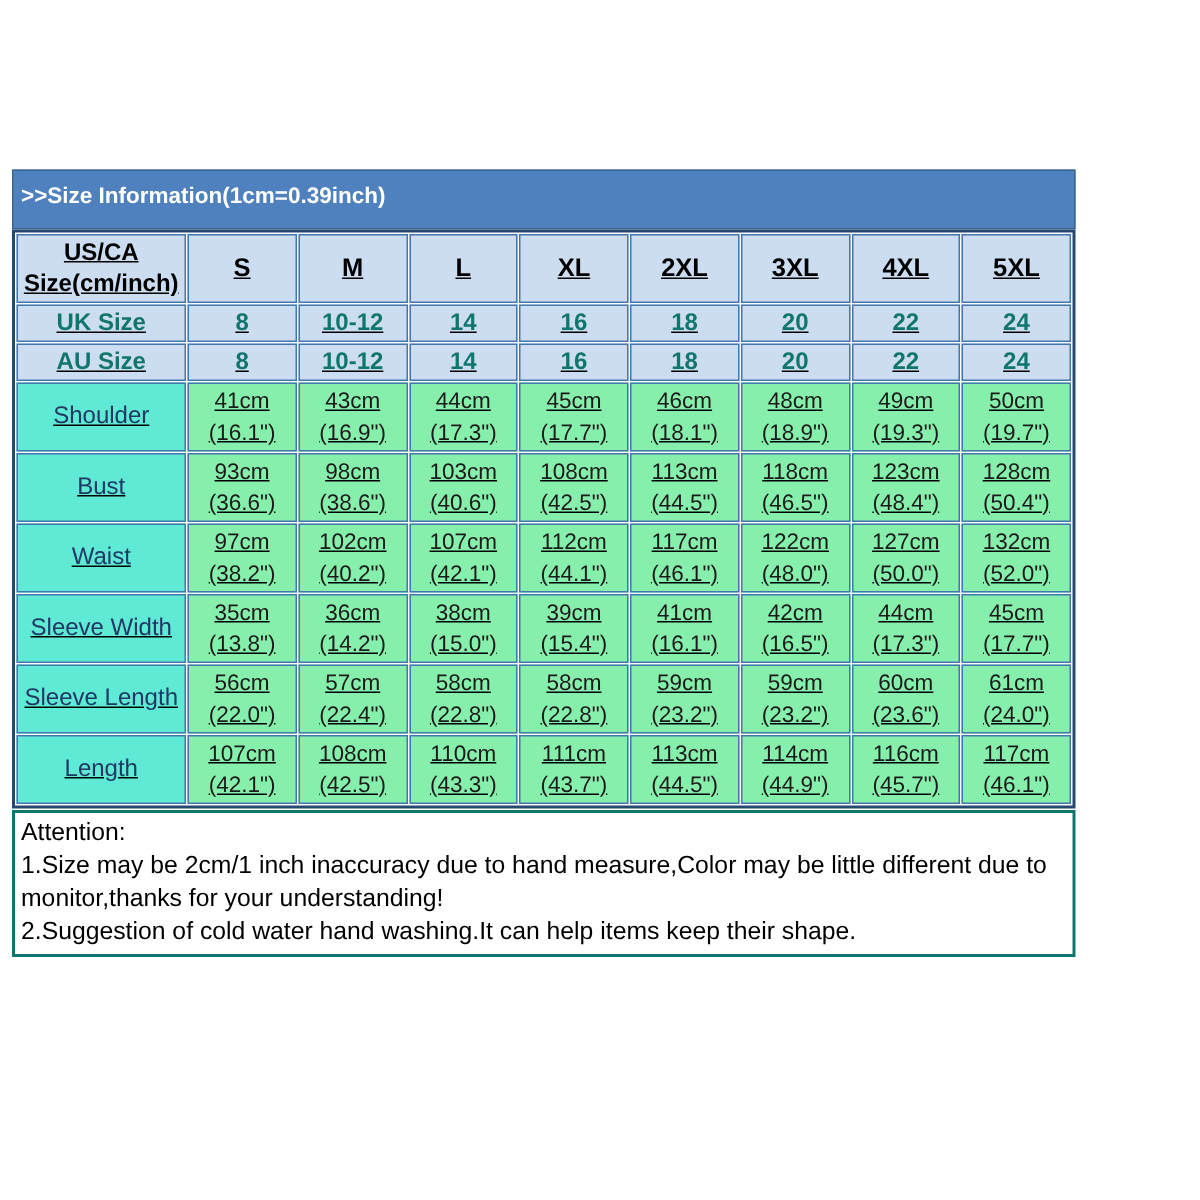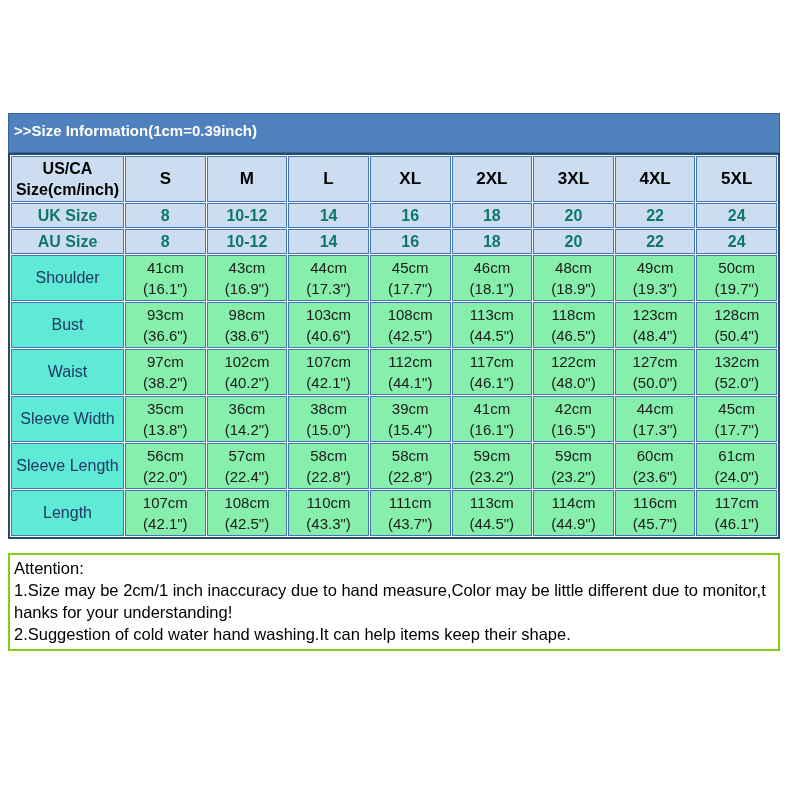--- a/index.html
+++ b/index.html
@@ -8,21 +8,21 @@
     width: 800px;
     height: 800px;
     background: #ffffff;
     overflow: hidden;
     font-family: "Liberation Sans", sans-serif;
   }
   .sheet {
     position: absolute;
     left: 8px;
     top: 113px;
-    width: 772px;
+    width: 709px;
   }
   
   .band {
     background: #4E81BD;
     border: 1px solid #39648F;
     padding: 8px 4px 12px 5px;
   }
   .band-line1 {
     color: #ffffff;
     font-weight: bold;
@@ -37,20 +37,21 @@
     margin-top: 10px;
   }
   
   table.size-table {
     width: 100%;
     table-layout: fixed;
     border-collapse: separate;
     border-spacing: 1px;
     border: 2px solid #24486F;
     background: #ffffff;
+    text-decoration: underline;
   }
   table.size-table th, table.size-table td {
     border: 1px solid #4377AD;
     text-align: center;
     vertical-align: middle;
     padding: 0;
     overflow: hidden;
   }
   col.first-col { width: 113px; }
   tr.header-row th {
@@ -79,22 +80,22 @@
     color: #1a1a1a;
     font-size: 15px;
     height: 44px;
   }
   tr.meas-row td span, tr.header-row th.corner span {
     display: block;
     line-height: 21px;
   }
   
   .attention {
-    margin-top: 14px;
-    border: 2px solid #84cc16;
+    margin-top: 1px;
+    border: 2px solid #0f766e;
     padding: 2px 4px 4px 4px;
     color: #000000;
     font-size: 16.5px;
     line-height: 22px;
     word-break: break-all;
   }
 </style>
 </head>
 <body>
 

